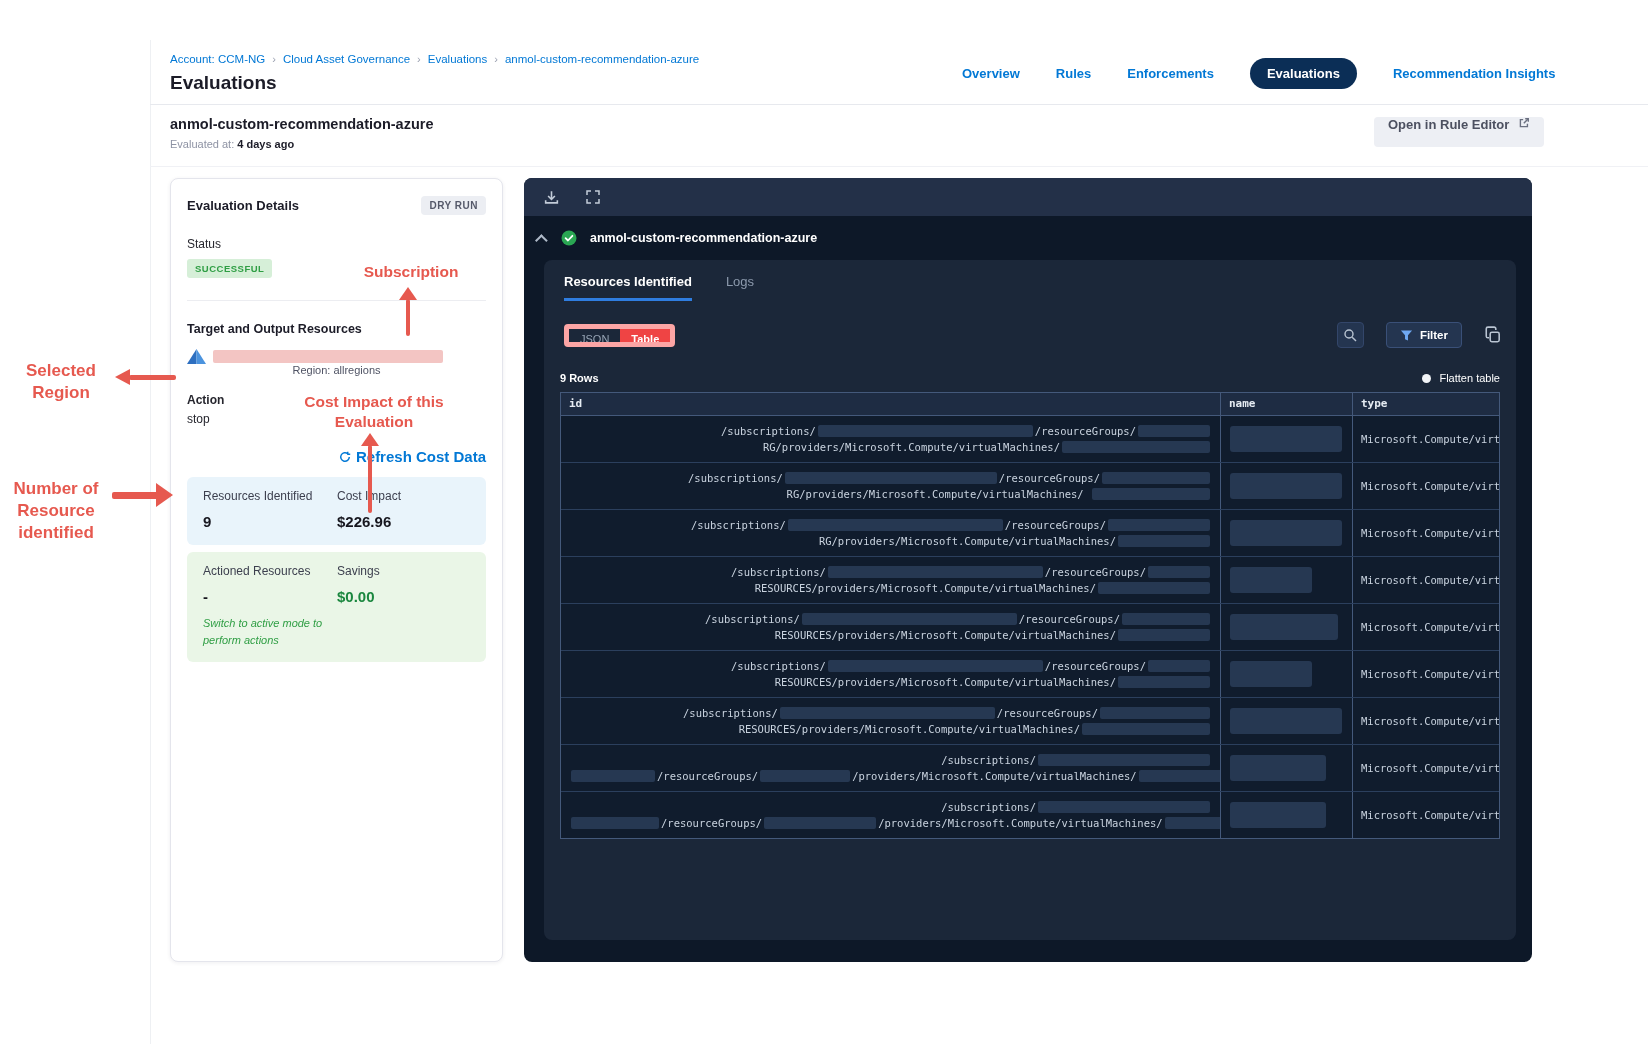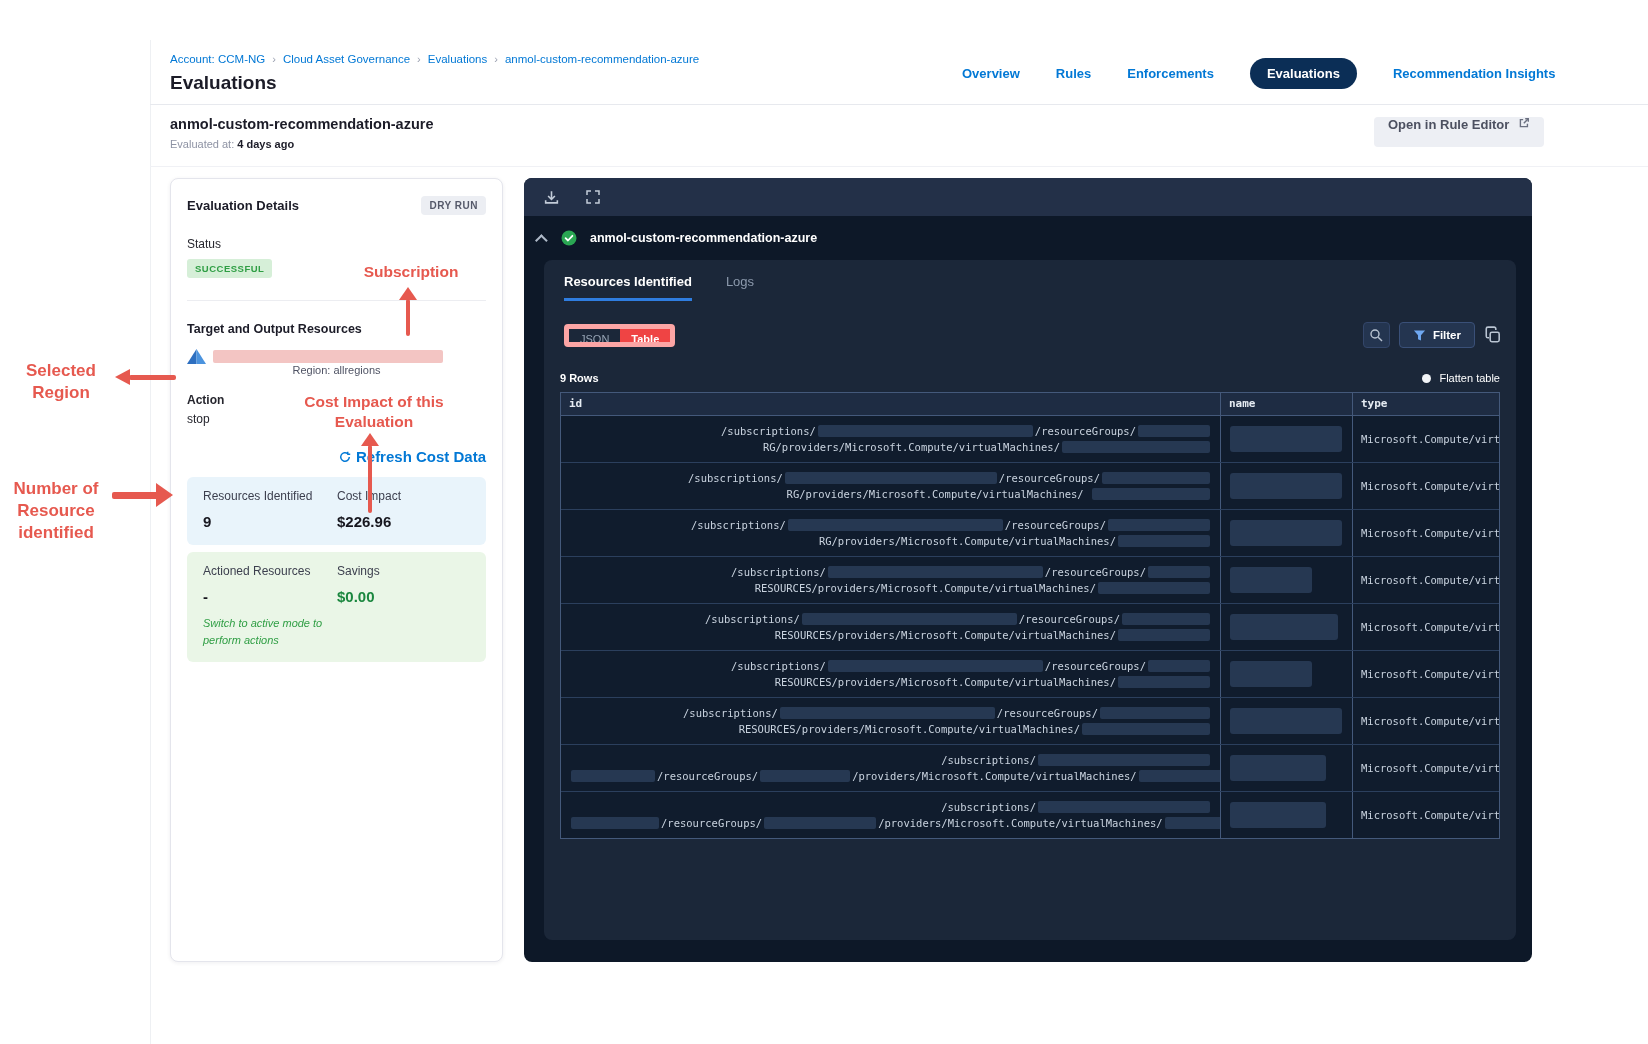--- a/index.html
+++ b/index.html
@@ -56,21 +56,21 @@
   .rp-titlerow { height:44px; display:flex; align-items:center; gap:13px; padding-left:15px; }
   .rp-chevron { width:9px; height:9px; border-left:2px solid #aeb9c8; border-top:2px solid #aeb9c8; transform:rotate(45deg) translateY(3px); cursor:pointer; }
   .rp-title { color:#ffffff; font-size:12.5px; font-weight:700; }
   .inner-card { position:absolute; left:20px; top:82px; width:972px; height:680px; background:#1b2739; border-radius:8px; }
   .ic-tabs { position:absolute; left:20px; top:14px; display:flex; gap:34px; font-size:13px; }
   .ic-tab { padding-bottom:9px; cursor:pointer; color:#8c99ac; }
   .ic-tab.active { color:#fff; font-weight:700; border-bottom:3px solid #2f7de0; }
   .view-toggle { position:absolute; left:20px; top:64px; display:flex; border:5px solid #fca5a5; border-radius:4px; overflow:hidden; height:23px; font-size:11px; }
   .vt-seg { padding:4px 11px; color:#97a4b5; cursor:pointer; }
   .vt-seg.active { background:#ef4444; color:#fff; font-weight:700; }
-  .ic-controls { position:absolute; right:14px; top:62px; display:flex; align-items:center; gap:9px; }
+  .ic-controls { position:absolute; right:14px; top:62px; display:flex; align-items:center; gap:22px; }
   .icon-btn { width:27px; height:26px; background:#243550; border:1px solid #33466a; border-radius:4px; display:flex; align-items:center; justify-content:center; color:#b9c4d2; cursor:pointer; }
   .filter-btn { height:26px; background:#243550; border:1px solid #3a5078; border-radius:4px; display:flex; align-items:center; gap:7px; padding:0 13px; cursor:pointer; }
   .filter-btn span { color:#fff; font-size:11.5px; font-weight:700; }
   .copy-btn { color:#b9c4d2; cursor:pointer; display:flex; }
   .rows-info { position:absolute; left:16px; right:16px; top:112px; display:flex; justify-content:space-between; align-items:center; }
   .rows-count { color:#fff; font-size:11px; font-weight:700; }
   .flatten { display:flex; align-items:center; gap:8px; color:#fff; font-size:11px; cursor:pointer; }
   .flatten .dot { width:9px; height:9px; border-radius:50%; background:#f2f4f7; }
 
   .rtable { position:absolute; left:16px; top:132px; width:940px; border:1px solid #44597b; font-family:"DejaVu Sans Mono",monospace; }

